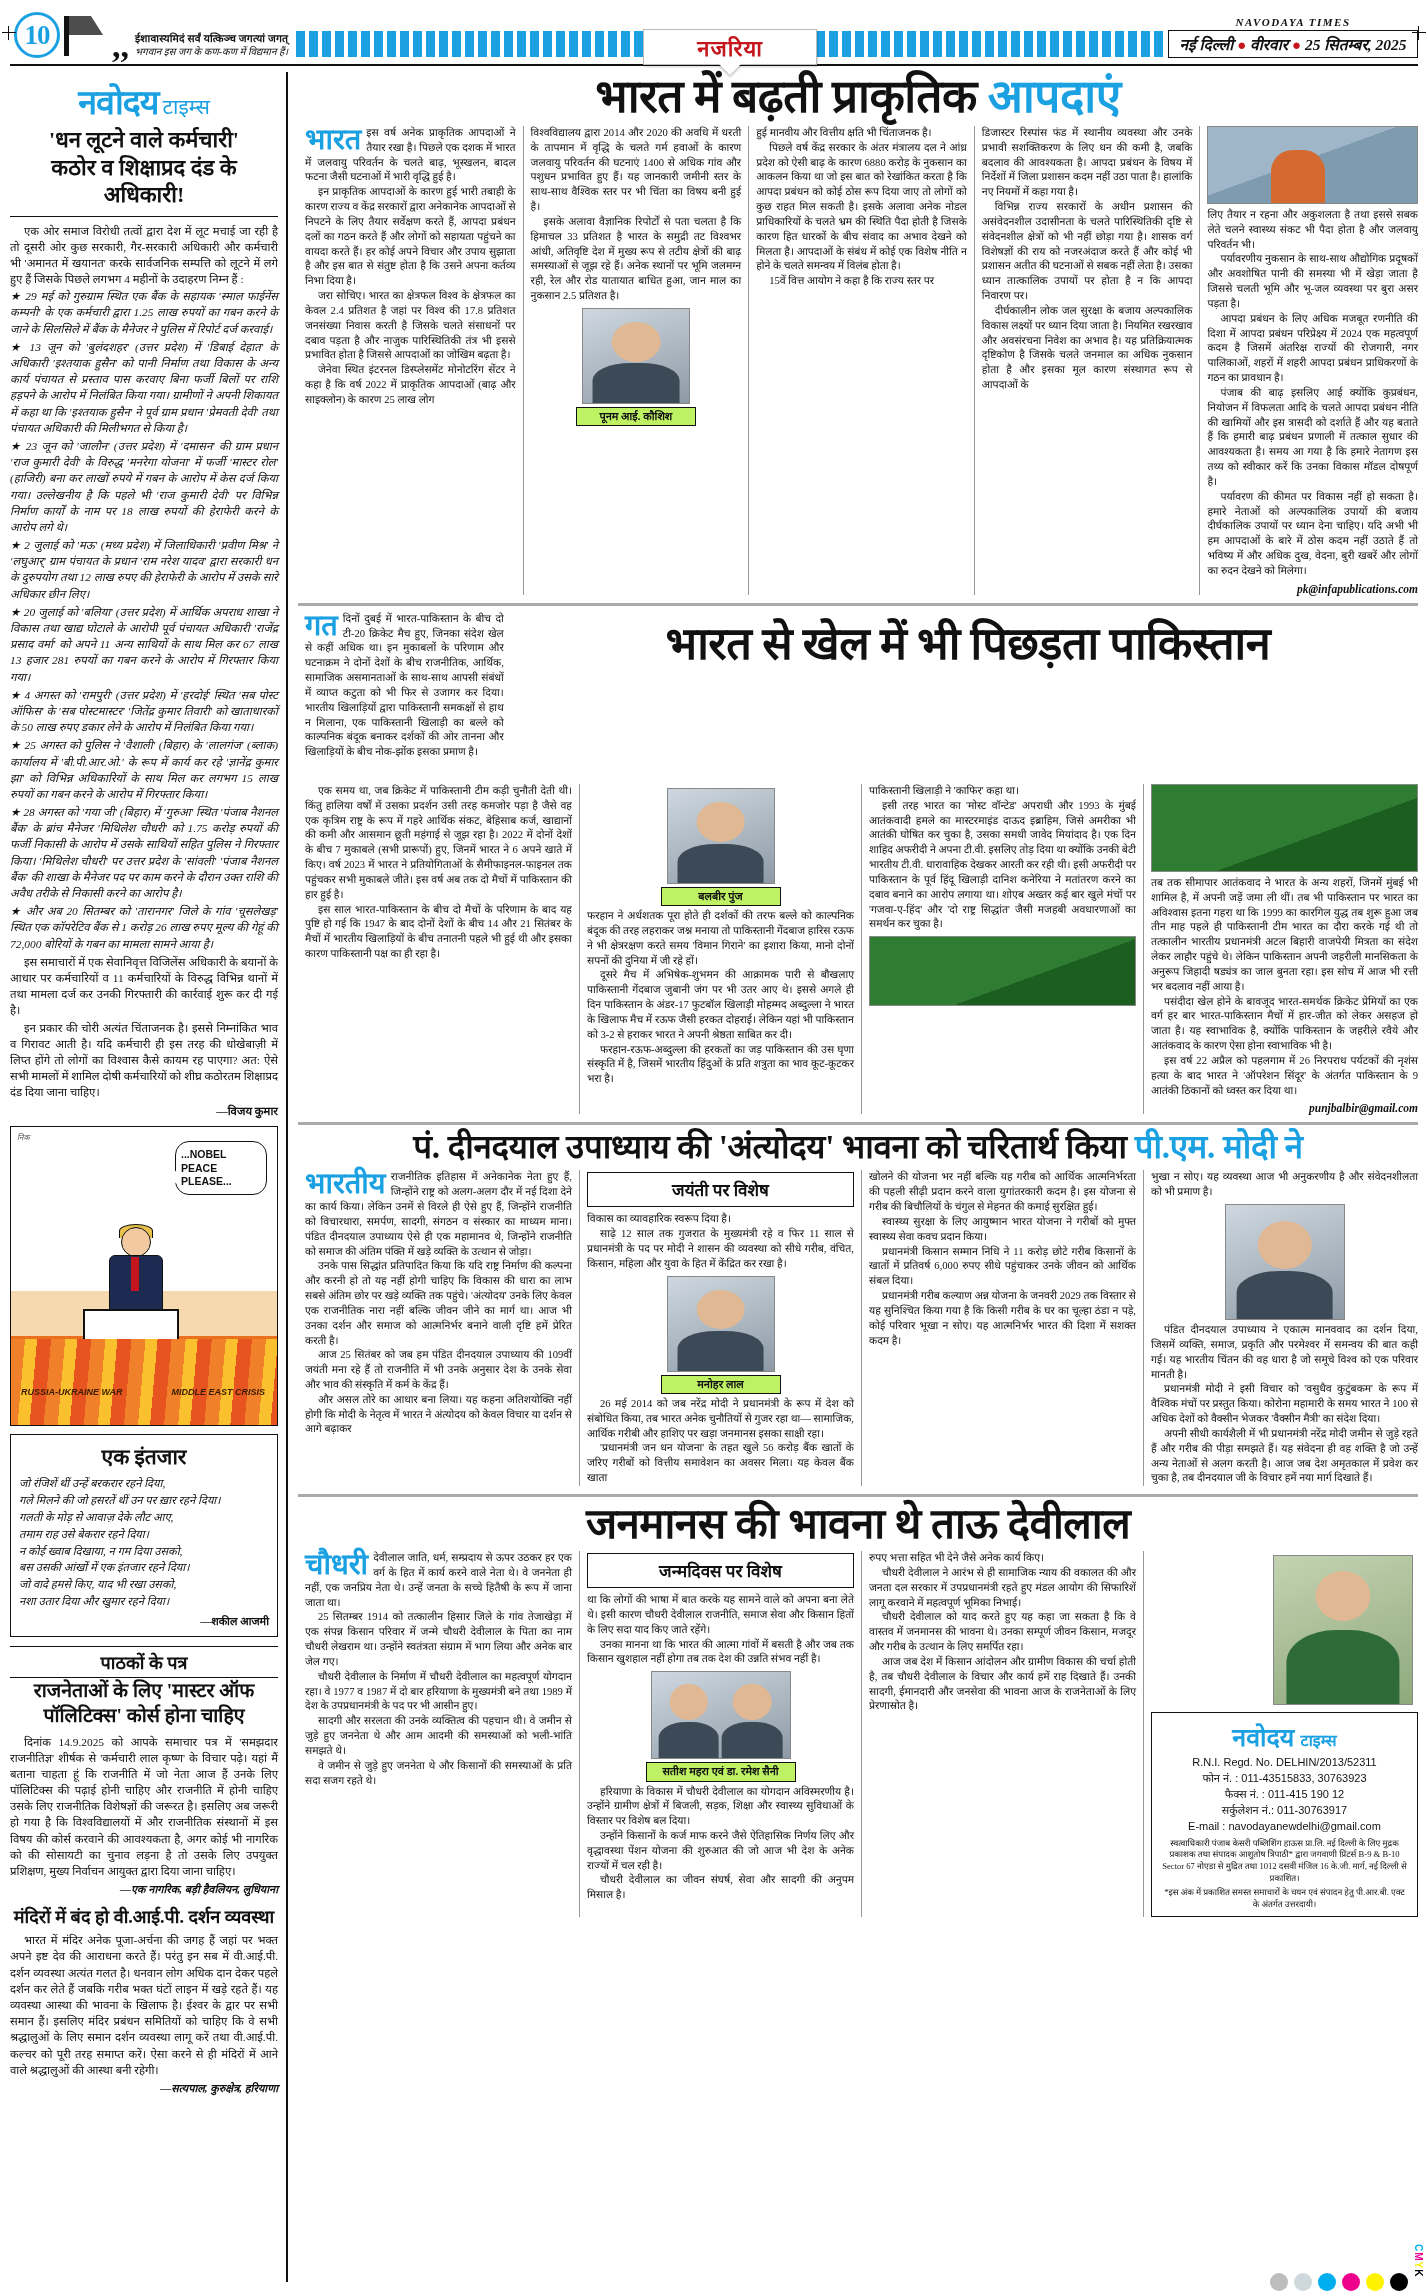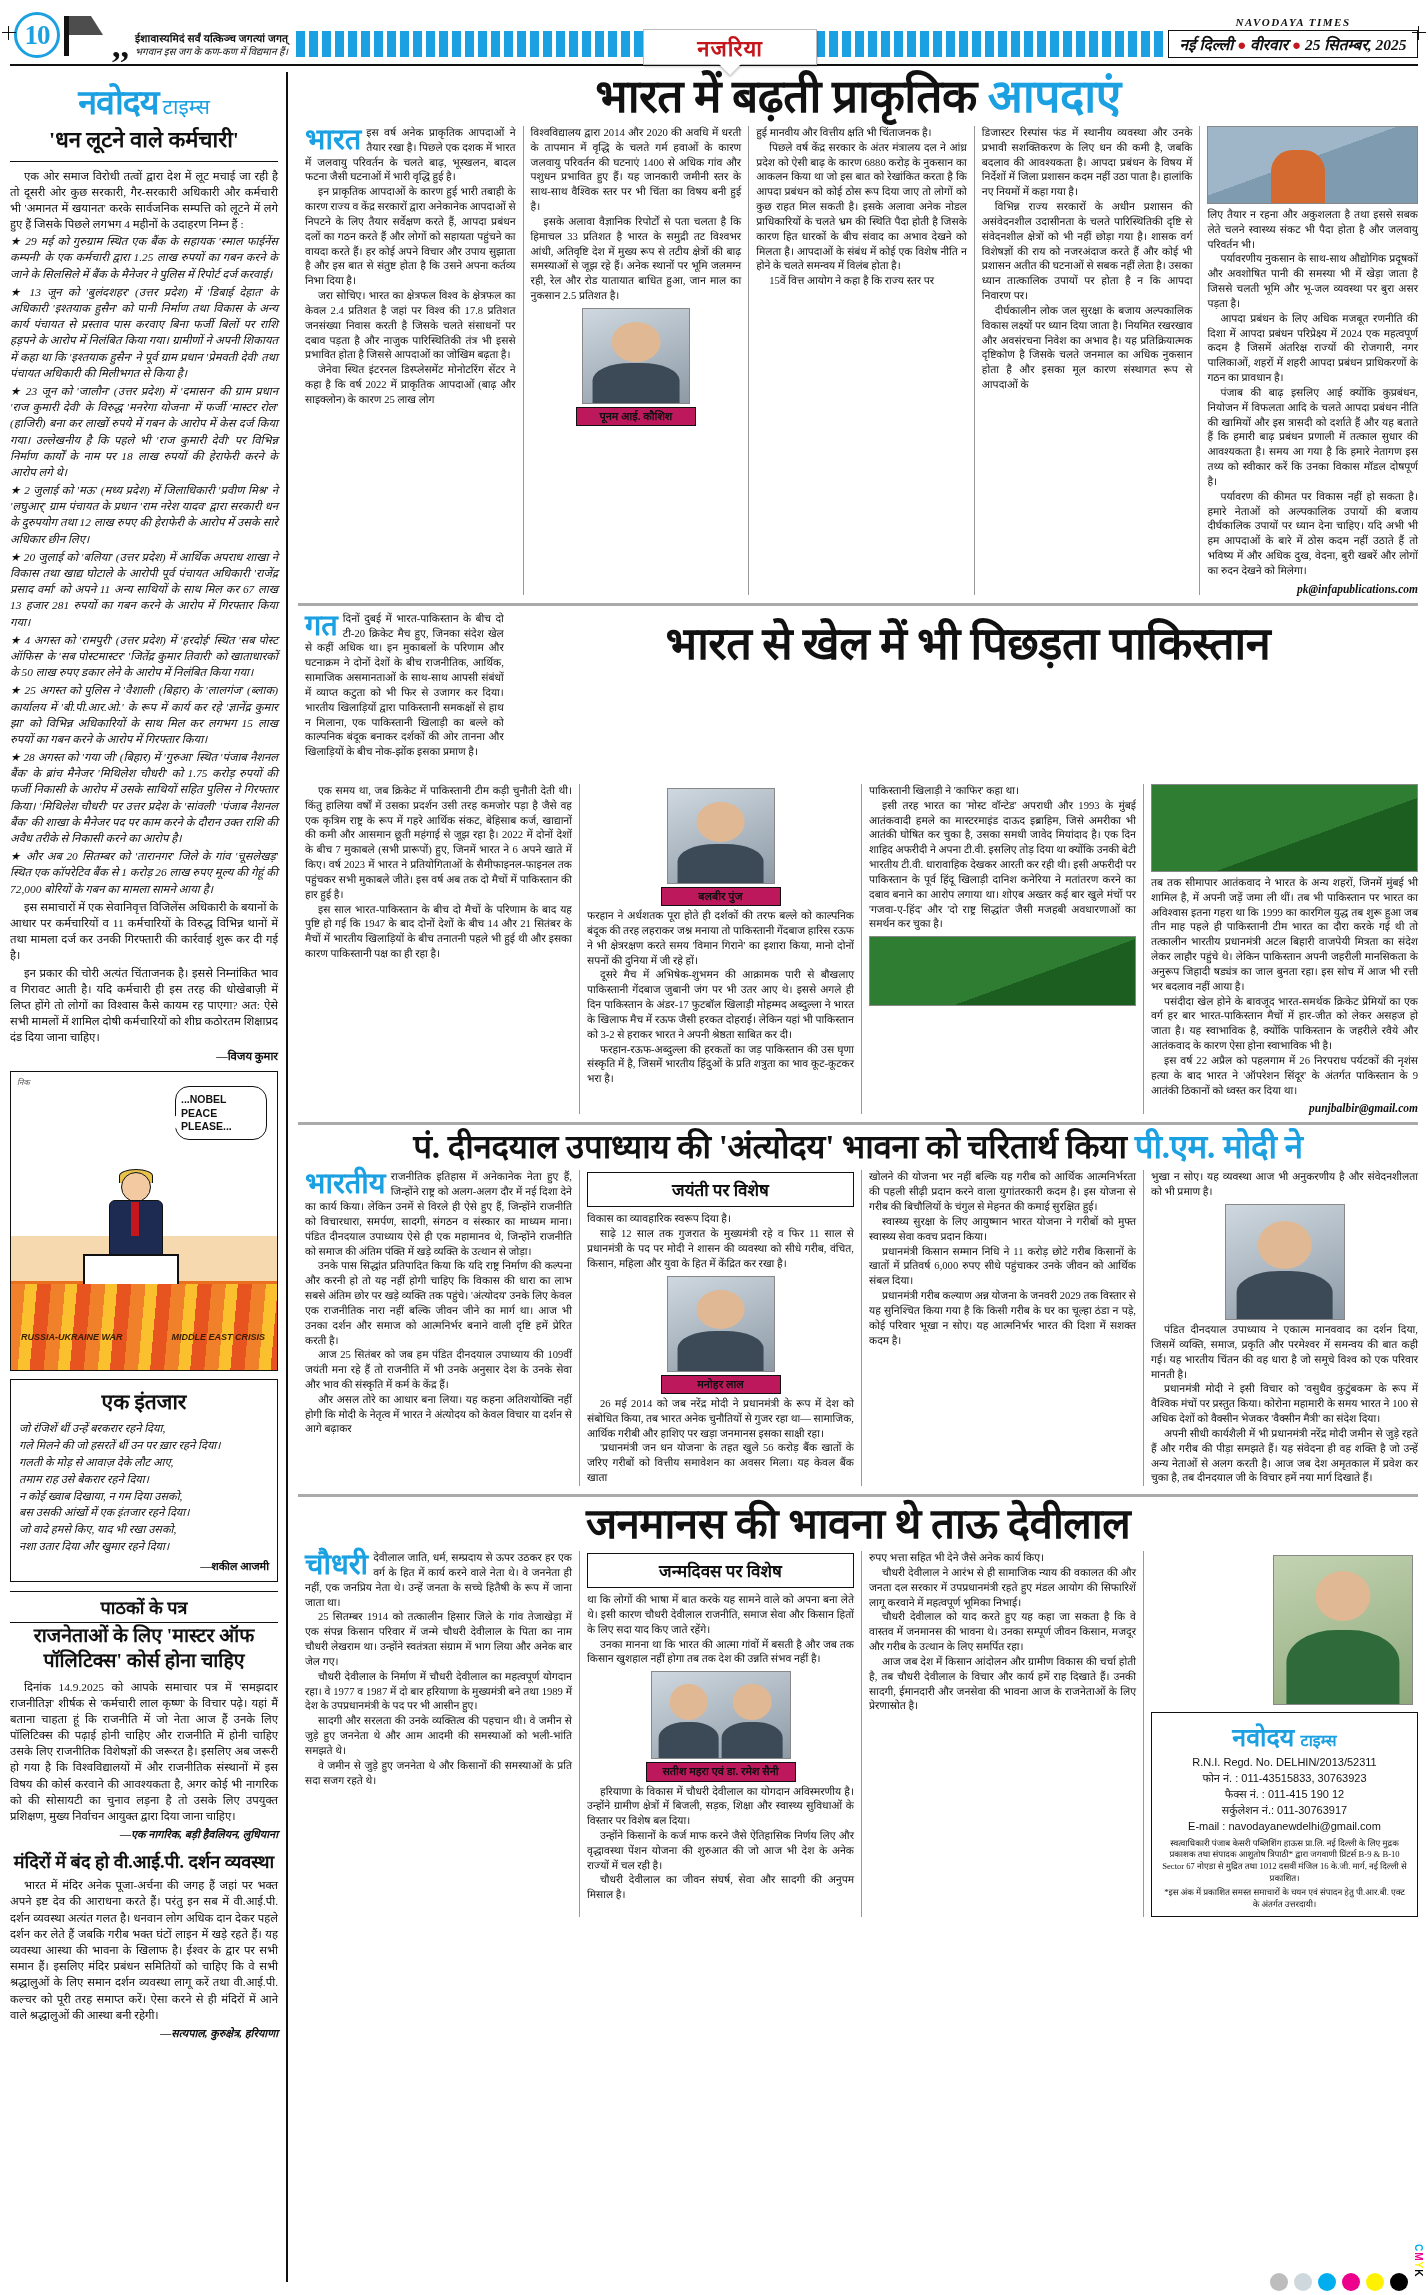--- a/index.html
+++ b/index.html
@@ -132,21 +132,21 @@
      margin:1px 5px 0 0; font-family:"Liberation Serif",serif; }
 
   .authorbox{ width:120px; margin:4px auto 3px; text-align:center; }
   .author-photo{ width:108px; height:96px; margin:0 auto; border:1px solid #888;
      background:linear-gradient(160deg,#cfd8e0,#8d9aa6); position:relative; overflow:hidden;}
   .ap-head{ position:absolute; left:50%; top:14%; transform:translateX(-50%); width:46%; height:42%;
      border-radius:50%; background:#e0b894; }
   .ap-body{ position:absolute; left:50%; bottom:0; transform:translateX(-50%); width:82%; height:42%;
      border-radius:44% 44% 0 0; background:#3c4a57; }
   .author-name{ font-size:11px; font-weight:bold; margin-top:3px; line-height:1.2;}
-  .namebar{ border:1px solid #111; padding:2px 2px; background:#be185d; }
+  .namebar{ border:1px solid #111; padding:2px 2px; background:#bef264; }
 
   .photo{ border:1px solid #888; background:linear-gradient(150deg,#b9c7b0,#6f8a66); position:relative;}
   .photo.flood{ background:linear-gradient(160deg,#9fb6c8 0 45%,#7f9bb0 45% 100%); }
   .photo.cricket{ background:linear-gradient(160deg,#2e7d32 0 60%,#1b5e20 60% 100%); }
   .photo .p-fig{ position:absolute; bottom:0; left:30%; width:26%; height:70%;
      background:#d46a2f; border-radius:40% 40% 0 0;}
 
   .specialbox{ border:1px solid #111; text-align:center; font-weight:bold; font-size:17px;
      padding:5px 0; margin:2px 0 5px;}
   .mailid{ text-align:right; font-size:11.5px; font-weight:bold; font-style:italic; margin-top:4px;}
@@ -206,20 +206,21 @@
 
     <div class="colL">
 
       <div class="logo-nav">
         <span class="nv">नवोदय</span>
         <span class="tm">टाइम्स</span>
       </div>
 
       <div class="lead-head">
         <span>'धन लूटने वाले कर्मचारी'</span>
+        <span class="l2">कठोर व शिक्षाप्रद दंड के अधिकारी!</span>
       </div>
       <div class="hr-thin"></div>
 
       <p class="t">एक ओर समाज विरोधी तत्वों द्वारा देश में लूट मचाई जा रही है तो दूसरी ओर कुछ सरकारी, गैर-सरकारी अधिकारी और कर्मचारी भी 'अमानत में खयानत' करके सार्वजनिक सम्पत्ति को लूटने में लगे हुए हैं जिसके पिछले लगभग 4 महीनों के उदाहरण निम्न हैं :</p>
 
       <p class="bullet">★ 29 मई को गुरुग्राम स्थित एक बैंक के सहायक 'स्माल फाईनेंस कम्पनी' के एक कर्मचारी द्वारा 1.25 लाख रुपयों का गबन करने के जाने के सिलसिले में बैंक के मैनेजर ने पुलिस में रिपोर्ट दर्ज करवाई।</p>
       <p class="bullet">★ 13 जून को 'बुलंदशहर' (उत्तर प्रदेश) में 'डिबाई देहात' के अधिकारी 'इश्तयाक हुसैन' को पानी निर्माण तथा विकास के अन्य कार्य पंचायत से प्रस्ताव पास करवाए बिना फर्जी बिलों पर राशि हड़पने के आरोप में निलंबित किया गया। ग्रामीणों ने अपनी शिकायत में कहा था कि 'इश्तयाक हुसैन' ने पूर्व ग्राम प्रधान 'प्रेमवती देवी' तथा पंचायत अधिकारी की मिलीभगत से किया है।</p>
       <p class="bullet">★ 23 जून को 'जालौन' (उत्तर प्रदेश) में 'दमासन' की ग्राम प्रधान 'राज कुमारी देवी' के विरुद्ध 'मनरेगा योजना' में फर्जी 'मास्टर रोल' (हाजिरी) बना कर लाखों रुपये में गबन के आरोप में केस दर्ज किया गया। उल्लेखनीय है कि पहले भी 'राज कुमारी देवी' पर विभिन्न निर्माण कार्यों के नाम पर 18 लाख रुपयों की हेराफेरी करने के आरोप लगे थे।</p>
       <p class="bullet">★ 2 जुलाई को 'मऊ' (मध्य प्रदेश) में जिलाधिकारी 'प्रवीण मिश्र' ने 'लघुआर्' ग्राम पंचायत के प्रधान 'राम नरेश यादव' द्वारा सरकारी धन के दुरुपयोग तथा 12 लाख रुपए की हेराफेरी के आरोप में उसके सारे अधिकार छीन लिए।</p>
       <p class="bullet">★ 20 जुलाई को 'बलिया' (उत्तर प्रदेश) में आर्थिक अपराध शाखा ने विकास तथा खाद्य घोटाले के आरोपी पूर्व पंचायत अधिकारी 'राजेंद्र प्रसाद वर्मा' को अपने 11 अन्य साथियों के साथ मिल कर 67 लाख 13 हजार 281 रुपयों का गबन करने के आरोप में गिरफ्तार किया गया।</p>

